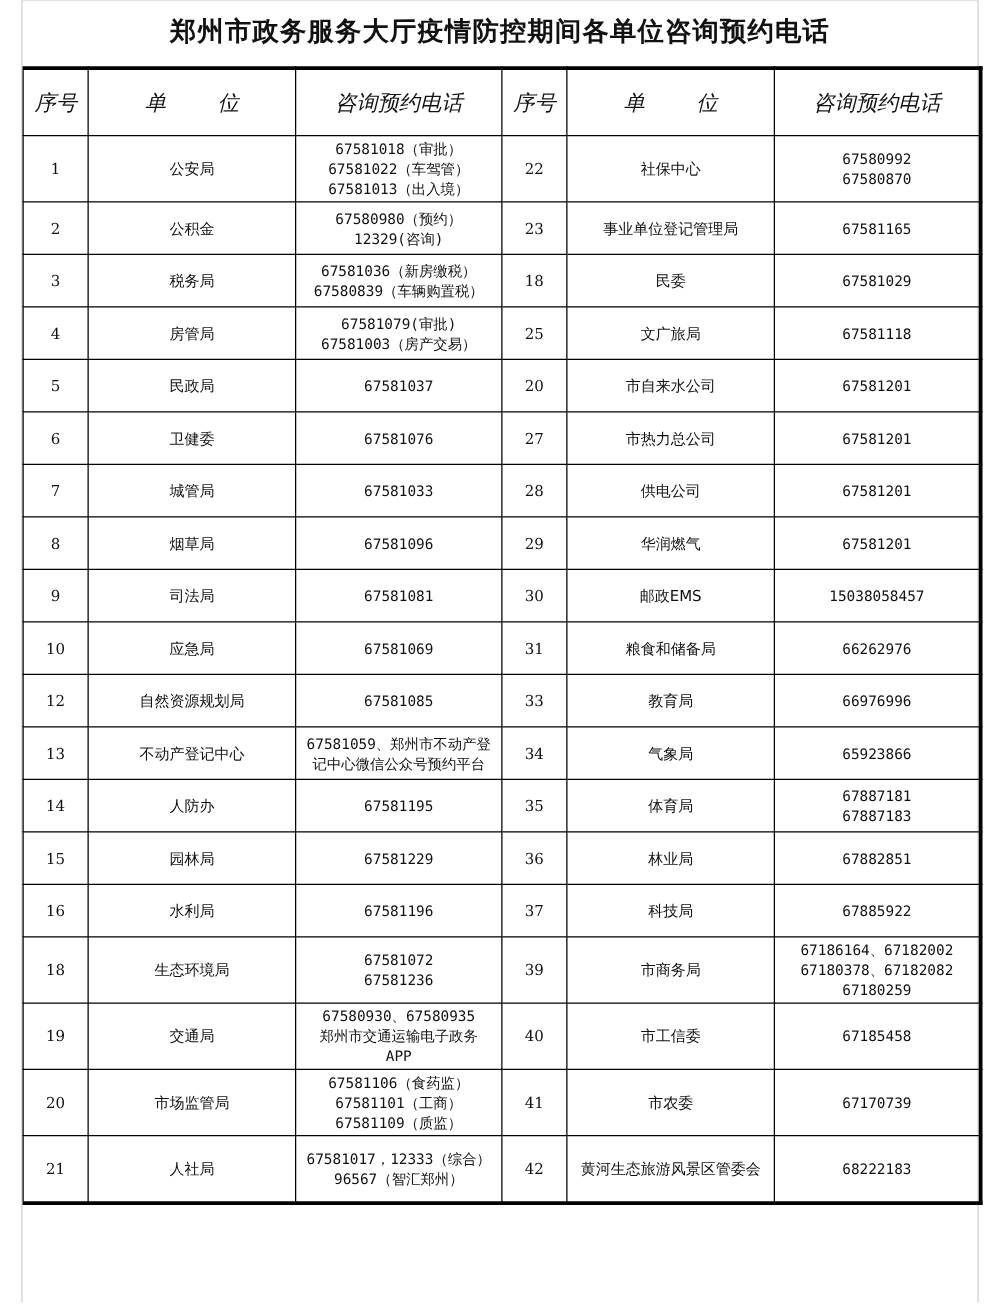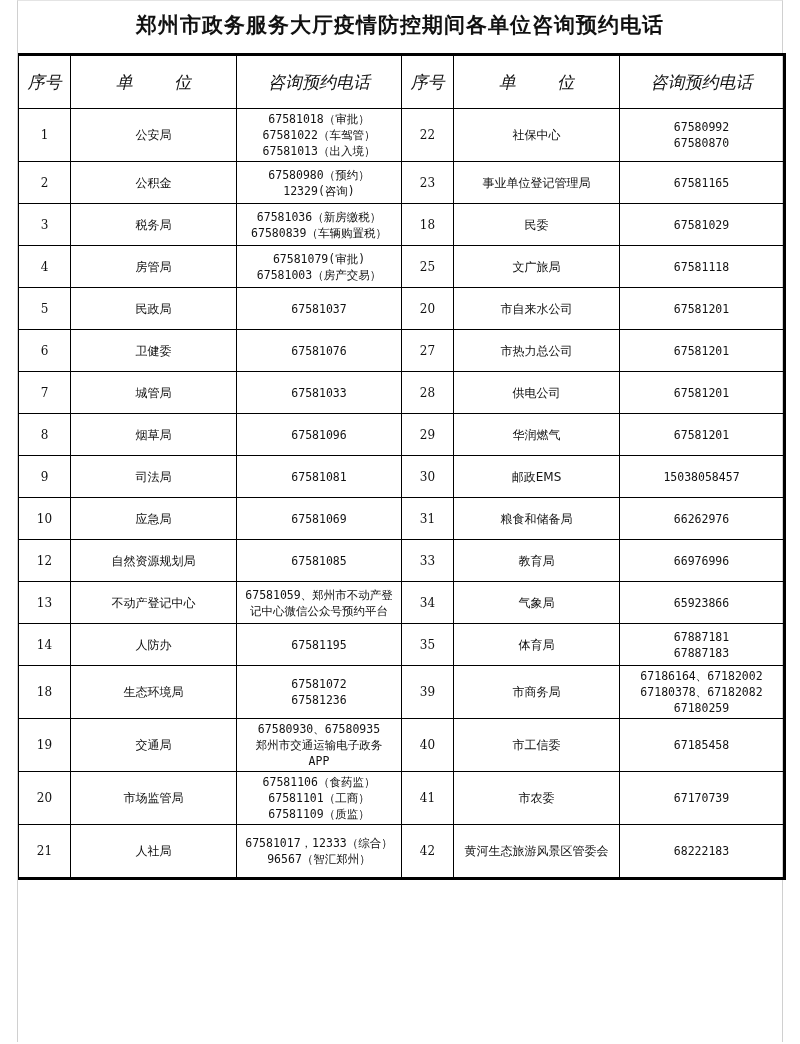--- a/index.html
+++ b/index.html
@@ -228,20 +228,44 @@
         <td class="tel">
           <span class="line">67581195</span>
         </td>
         <td class="no">35</td>
         <td class="unit">体育局</td>
         <td class="tel">
           <span class="line">67887181</span>
           <span class="line">67887183</span>
         </td>
       </tr>
+      <tr class="h42">
+        <td class="no">15</td>
+        <td class="unit">园林局</td>
+        <td class="tel">
+          <span class="line">67581229</span>
+        </td>
+        <td class="no">36</td>
+        <td class="unit">林业局</td>
+        <td class="tel">
+          <span class="line">67882851</span>
+        </td>
+      </tr>
+      <tr class="h42">
+        <td class="no">16</td>
+        <td class="unit">水利局</td>
+        <td class="tel">
+          <span class="line">67581196</span>
+        </td>
+        <td class="no">37</td>
+        <td class="unit">科技局</td>
+        <td class="tel">
+          <span class="line">67885922</span>
+        </td>
+      </tr>
       <tr class="h53">
         <td class="no">18</td>
         <td class="unit">生态环境局</td>
         <td class="tel">
           <span class="line">67581072</span>
           <span class="line">67581236</span>
         </td>
         <td class="no">39</td>
         <td class="unit">市商务局</td>
         <td class="tel">

